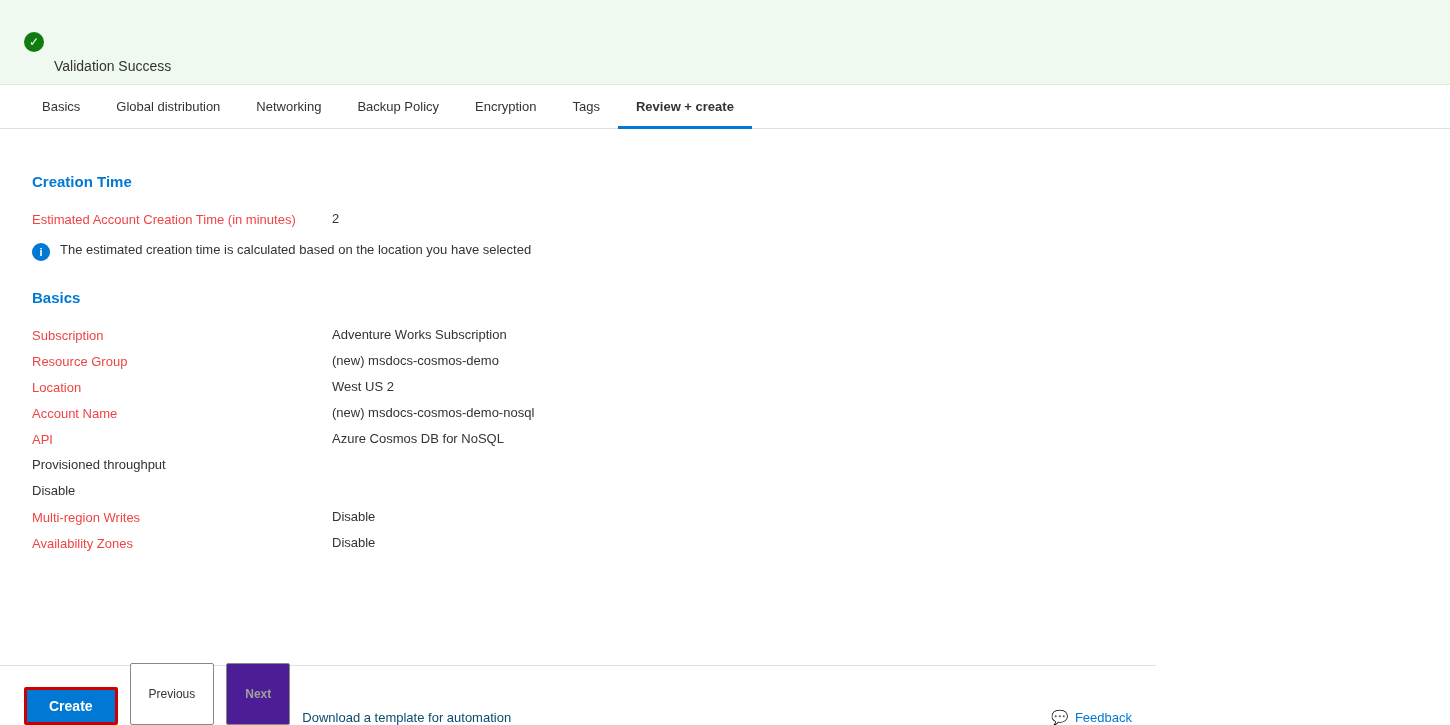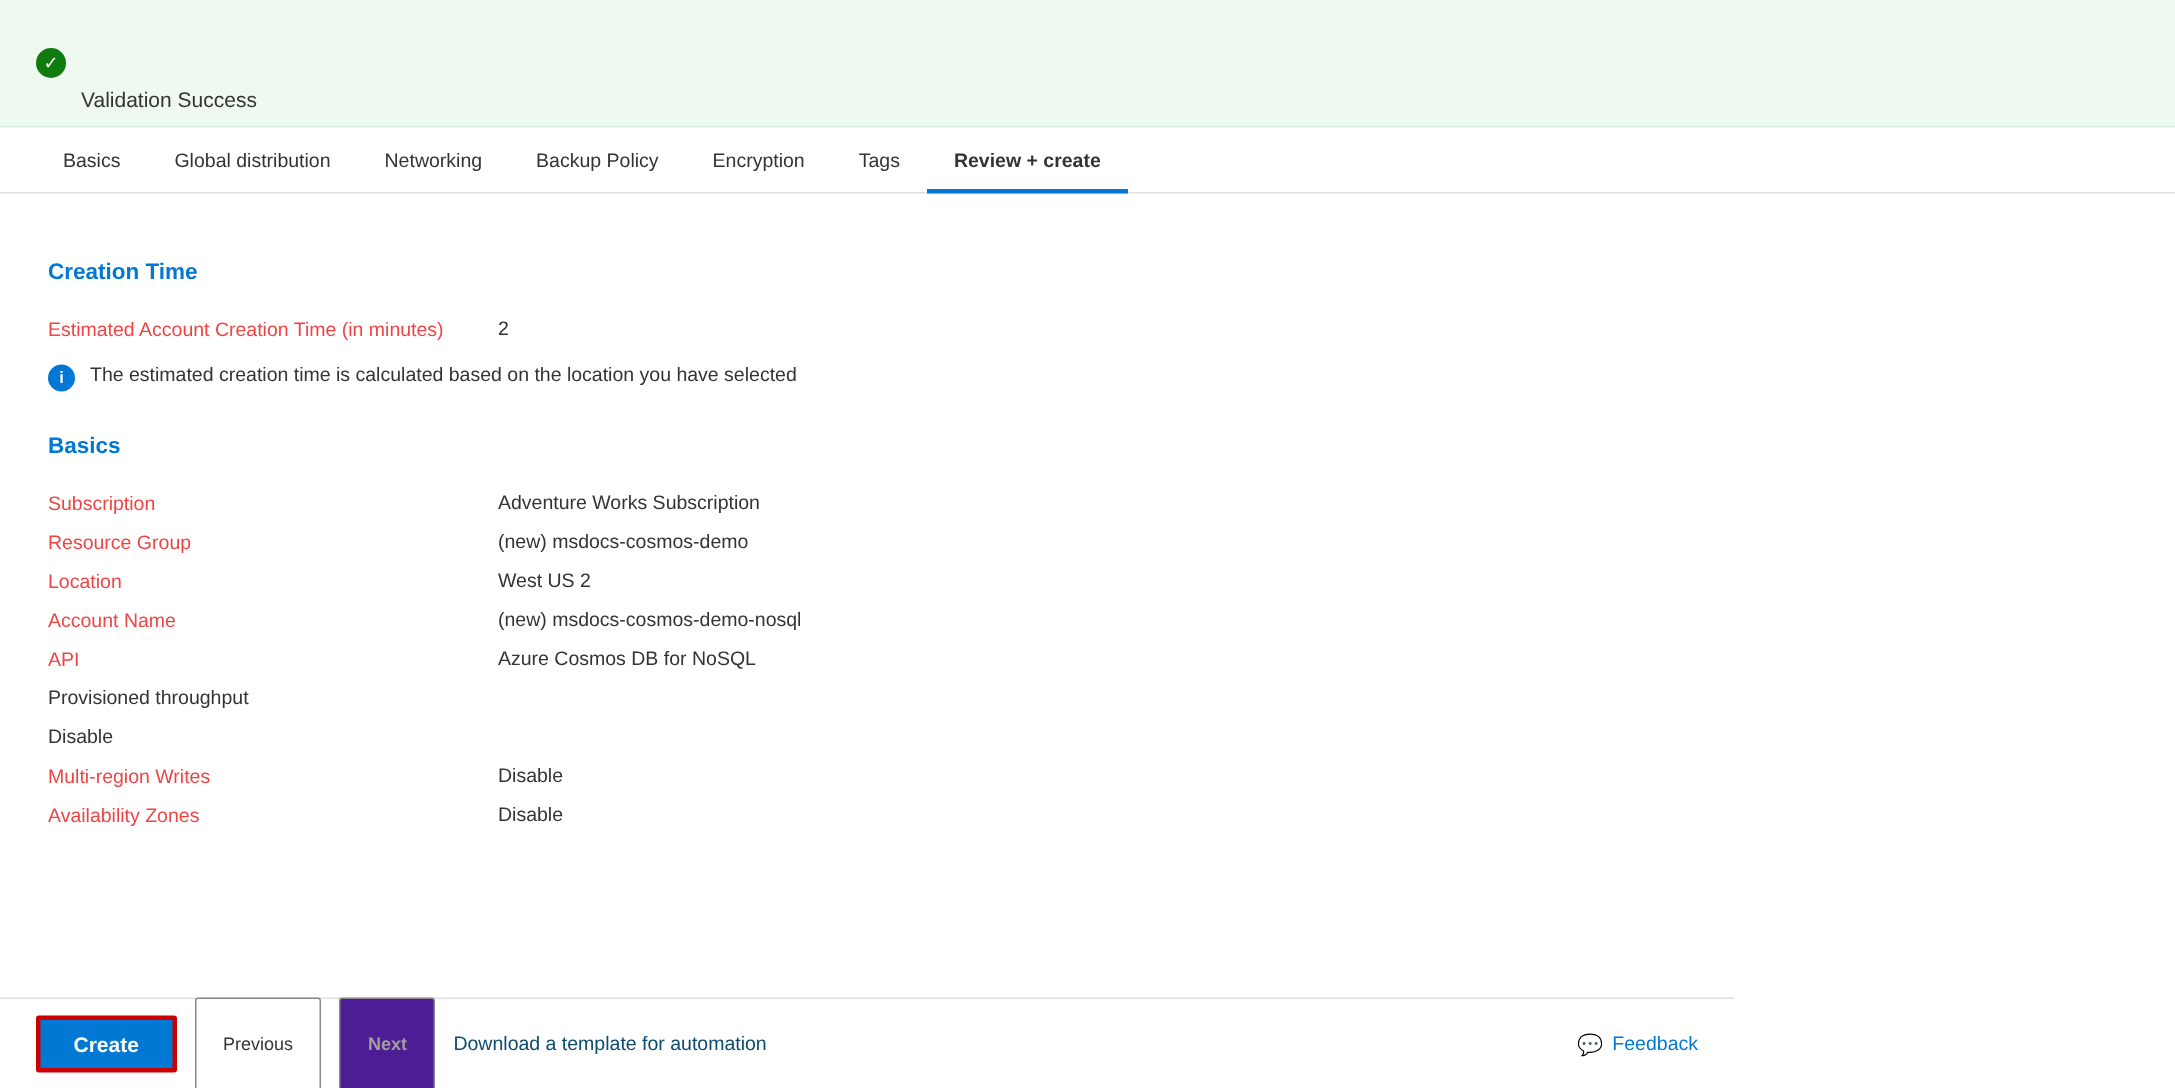--- a/index.html
+++ b/index.html
@@ -131,21 +131,21 @@
     
     .footer {
       position: fixed;
       bottom: 0;
       left: 0;
       width: 1156px;
       height: 60px;
       background: #fff;
       border-top: 1px solid #e0e0e0;
       display: flex;
-      align-items: center;
+      align-items: flex-end;
       padding: 0 24px;
       gap: 12px;
     }
 
     .btn-create {
       background: #0078d4;
       color: white;
       border: 3px solid #c00;
       padding: 8px 22px;
       font-size: 14px;

